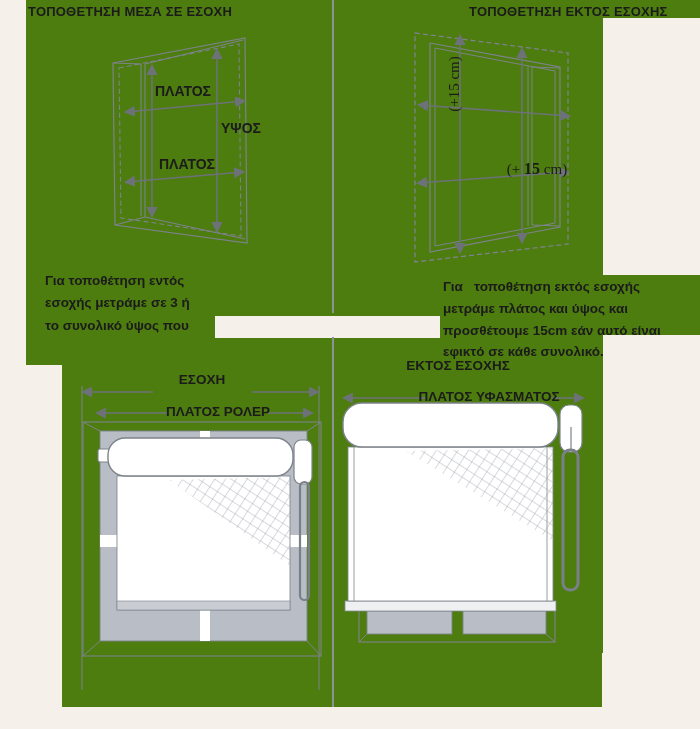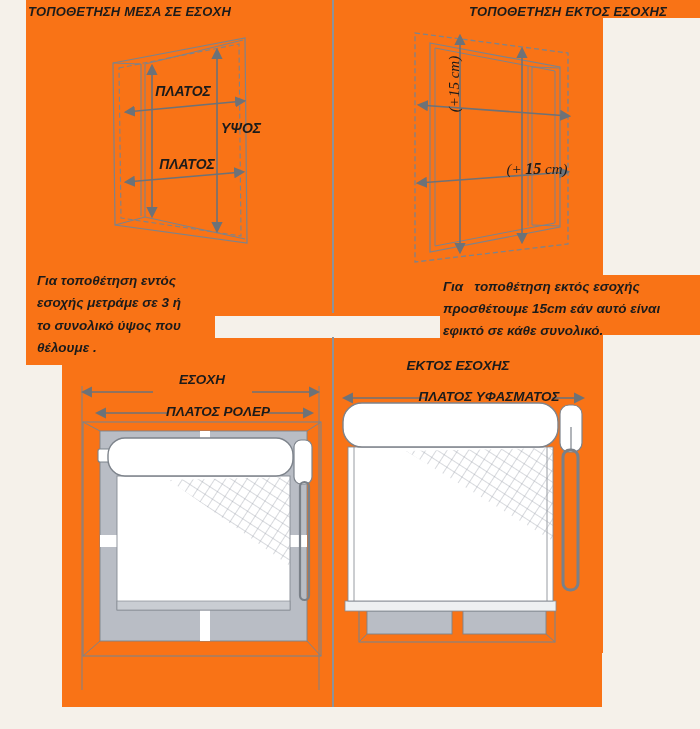--- a/index.html
+++ b/index.html
@@ -1,17 +1,17 @@
 <!DOCTYPE html>
 <html><head>
 <meta charset="utf-8">
 <style>
   html,body{margin:0;padding:0;background:#fff;}
-  #canvas{position:relative;width:700px;height:729px;background:#f97316;overflow:hidden;
-          font-family:"Liberation Sans",sans-serif;font-style:italic;}
+  #canvas{position:relative;width:700px;height:729px;background:#4d7c0f;overflow:hidden;
+          font-family:"Liberation Sans",sans-serif;}
   .beige{position:absolute;background:#f5f1ea;}
   .divider{position:absolute;left:332px;width:2px;background:#8d9299;}
   .title{position:absolute;font-weight:bold;font-size:13px;line-height:16px;color:#1b1b1b;
          letter-spacing:.2px;white-space:pre;}
   .note{position:absolute;font-weight:bold;font-size:13.5px;color:#1b1b1b;}
   .note div{white-space:pre;}
   .lh-tl div{line-height:22.4px;}
   .lh-tr div{line-height:21.8px;}
   .lh-br div{line-height:22px;}
   svg{position:absolute;overflow:visible;}
@@ -64,25 +64,24 @@
     <line class="ln" x1="62" y1="187" x2="162" y2="209" stroke-width="1.1"></line>
     <line class="arrow" x1="69" y1="36" x2="69" y2="186" marker-start="url(#ah-s)" marker-end="url(#ah-e)"></line>
     <line class="arrow" x1="134" y1="20" x2="134" y2="201" marker-start="url(#ah-s)" marker-end="url(#ah-e)"></line>
     <line class="arrow" x1="43" y1="82" x2="161" y2="71" marker-start="url(#ah-s)" marker-end="url(#ah-e)"></line>
     <line class="arrow" x1="43" y1="152" x2="160" y2="142" marker-start="url(#ah-s)" marker-end="url(#ah-e)"></line>
     <text class="dl" x="100" y="66" text-anchor="middle">ΠΛΑΤΟΣ</text>
     <text class="dl" x="158" y="103" text-anchor="middle">ΥΨΟΣ</text>
     <text class="dl" x="104" y="139" text-anchor="middle">ΠΛΑΤΟΣ</text>
   </svg>
 
-  <div class="note lh-tl" style="left:37px;top:270px">
+  <div class="note lh-tl" style="left:45px;top:270px">
     <div>Για τοποθέτηση εντός</div>
     <div>εσοχής μετράμε σε 3 ή</div>
     <div>το συνολικό ύψος που</div>
-    <div>θέλουμε .</div>
   </div>
 
   <div class="title" style="left:469px;top:4px">ΤΟΠΟΘΕΤΗΣΗ ΕΚΤΟΣ ΕΣΟΧΗΣ</div>
 
   <svg style="left:398px;top:26px" width="210" height="250" viewBox="0 0 210 250">
     <polygon class="ln" points="17,7 170,27 170,218 17,236" stroke-width="1.3" stroke-dasharray="5 3"></polygon>
     <polygon class="ln" points="32,17 162,41 162,201 32,226" fill="#ffffff" stroke-width="1.2"></polygon>
     <polygon class="ln" points="37,22 157,45 157,197 37,220" stroke-width="1"></polygon>
     <line class="ln" x1="130" y1="40" x2="130" y2="200" stroke-width="1"></line>
     <line class="ln" x1="134" y1="41" x2="134" y2="199" stroke-width="1"></line>
@@ -91,20 +90,21 @@
     <line class="arrow" x1="62" y1="10" x2="62" y2="226" marker-start="url(#ah-s)" marker-end="url(#ah-e)"></line>
     <line class="arrow" x1="124" y1="23" x2="124" y2="216" marker-start="url(#ah-s)" marker-end="url(#ah-e)"></line>
     <line class="arrow" x1="21" y1="79" x2="171" y2="90" marker-start="url(#ah-s)" marker-end="url(#ah-e)"></line>
     <line class="arrow" x1="20" y1="157" x2="170" y2="146" marker-start="url(#ah-s)" marker-end="url(#ah-e)"></line>
     <text class="ser" transform="rotate(-90 56 58)" x="56" y="63" text-anchor="middle">(+15 cm)</text>
     <text class="ser" x="139" y="148" text-anchor="middle"><tspan>(+ </tspan><tspan font-weight="bold" font-size="16">15</tspan><tspan> cm)</tspan></text>
   </svg>
 
   <div class="note lh-tr" style="left:443px;top:276px">
     <div>Για   τοποθέτηση εκτός εσοχής</div>
+    <div>μετράμε πλάτος και ύψος και</div>
     <div>προσθέτουμε 15cm εάν αυτό είναι</div>
     <div>εφικτό σε κάθε συνολικό.</div>
   </div>
 
   <svg style="left:61px;top:368px" width="272" height="340" viewBox="0 0 272 340">
     <line class="ln" x1="21" y1="18" x2="21" y2="322" stroke-width="1"></line>
     <line class="ln" x1="258" y1="18" x2="258" y2="322" stroke-width="1"></line>
 
     <line class="arrow" x1="22" y1="24" x2="92" y2="24" marker-start="url(#ah-s)"></line>
     <line class="arrow" x1="191" y1="24" x2="257" y2="24" marker-end="url(#ah-e)"></line>

